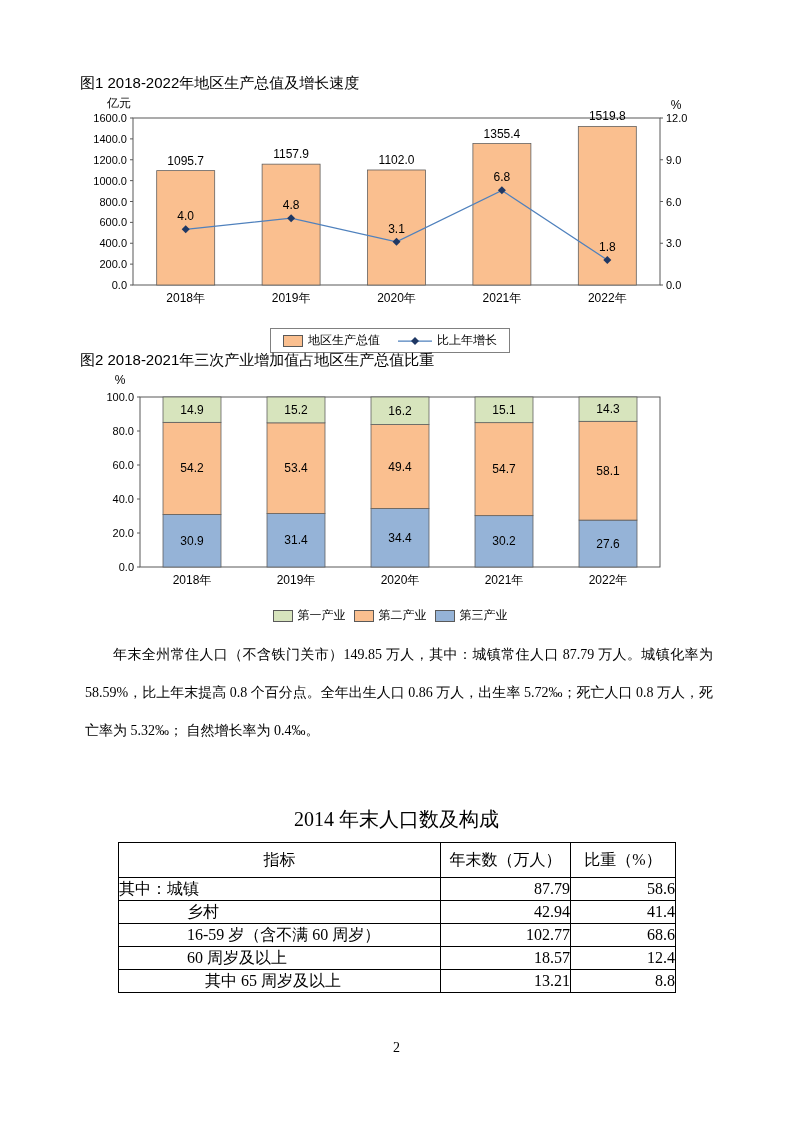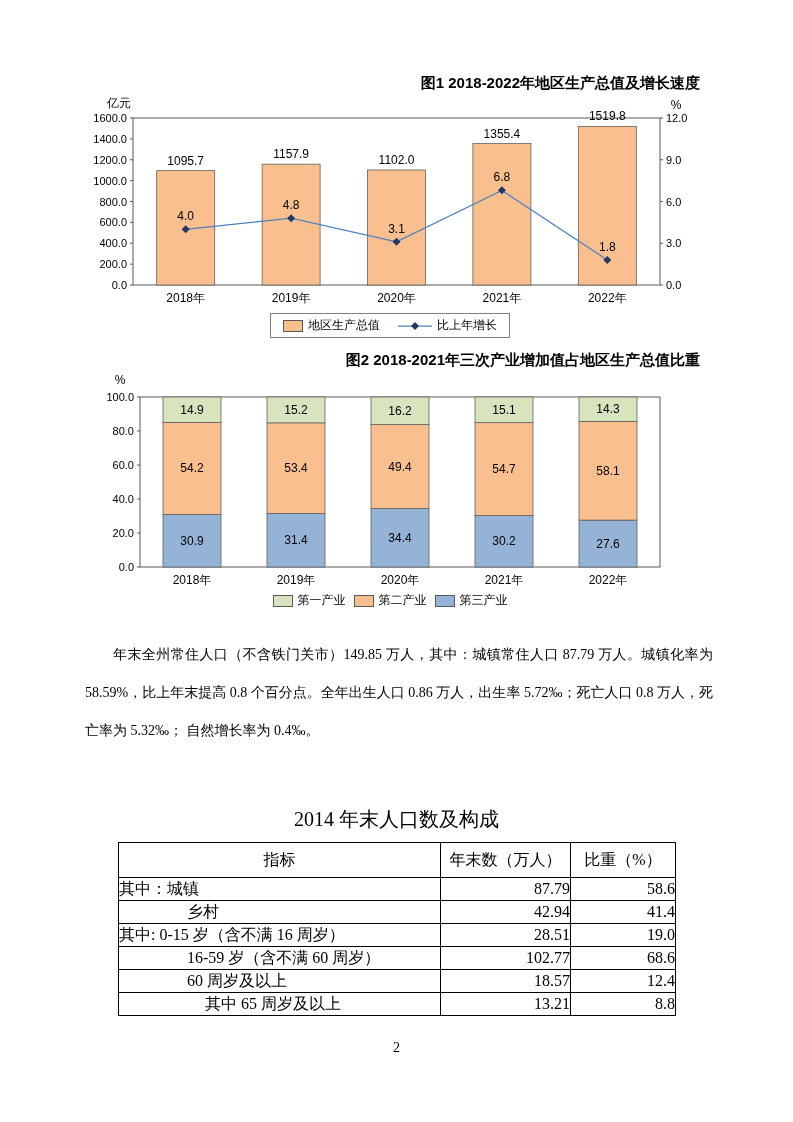--- a/index.html
+++ b/index.html
@@ -1,24 +1,24 @@
 <!DOCTYPE html>
 <html><head>
 <meta charset="utf-8">
 <style>
   html,body{margin:0;padding:0;}
   body{background:#ffffff;}
   .page{position:relative;width:793px;height:1122px;background:#fff;font-family:"Liberation Serif","DejaVu Serif",serif;color:#000;overflow:hidden;}
   .chart-block{position:absolute;width:620px;left:80px;}
   #chart1-block{top:73px;}
   #chart2-block{top:350px;}
-  .chart-title{text-align:right;font-family:"Liberation Sans","DejaVu Sans",sans-serif;font-weight:bold;font-size:15px;height:22px;line-height:20px;}
+  .chart-title{text-align:left;font-family:"Liberation Sans","DejaVu Sans",sans-serif;font-weight:normal;font-size:15px;height:22px;line-height:20px;}
   .chart-svg{display:block;}
   svg text{font-family:"Liberation Sans","DejaVu Sans",sans-serif;fill:#000;}
-  .legend-wrap{display:flex;justify-content:center;margin-top:3px;}
+  .legend-wrap{display:flex;justify-content:center;margin-top:18px;}
   .legend-box{display:inline-flex;align-items:center;gap:18px;border:1px solid #808080;padding:3px 12px;font-family:"Liberation Sans","DejaVu Sans",sans-serif;font-size:12px;}
   .legend-box.noborder{border:none;gap:8px;padding:2px 0;}
   .legend-item{display:inline-flex;align-items:center;gap:5px;}
   .swatch{display:inline-block;width:18px;height:10px;border:1px solid #595959;}
   .para{position:absolute;left:85px;top:636px;width:628px;font-size:14px;line-height:38px;text-align:justify;text-indent:2em;}
   .table-title{position:absolute;left:0;top:806px;width:100%;text-align:center;font-size:20px;}
   table.pop{position:absolute;left:118px;top:842px;width:557px;border-collapse:collapse;font-size:16px;table-layout:fixed;}
   table.pop th,table.pop td{border:1px solid #000;padding:0;white-space:nowrap;}
   table.pop th{height:34px;font-weight:normal;text-align:center;margin-top:38px;}
   table.pop td{height:22px;}
@@ -205,25 +205,20 @@
           <td class="c1">其中：城镇</td>
           <td class="c2">87.79</td>
           <td class="c3">58.6</td>
         </tr>
         <tr>
           <td class="c1 ind1">乡村</td>
           <td class="c2">42.94</td>
           <td class="c3">41.4</td>
         </tr>
         <tr>
-          <td class="c1">其中: 0-15 岁（含不满 16 周岁）</td>
-          <td class="c2">28.51</td>
-          <td class="c3">19.0</td>
-        </tr>
-        <tr>
           <td class="c1 ind1">16-59 岁（含不满 60 周岁）</td>
           <td class="c2">102.77</td>
           <td class="c3">68.6</td>
         </tr>
         <tr>
           <td class="c1 ind1">60 周岁及以上</td>
           <td class="c2">18.57</td>
           <td class="c3">12.4</td>
         </tr>
         <tr>

